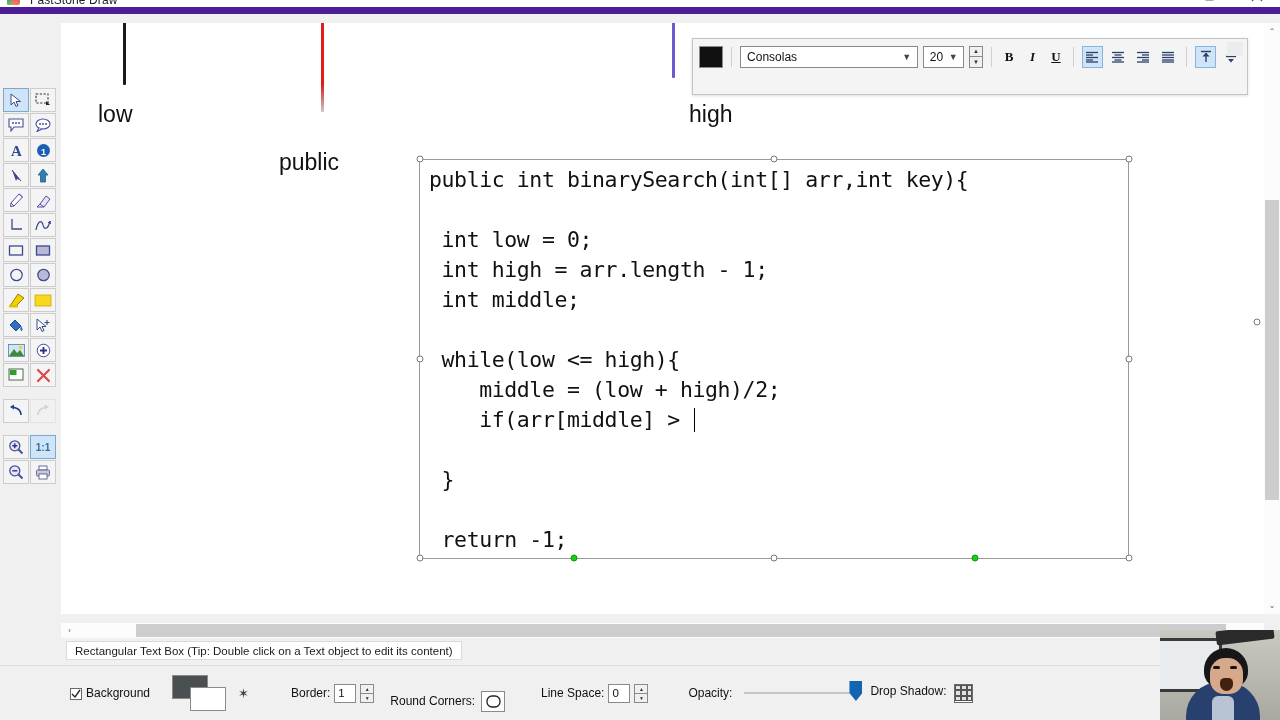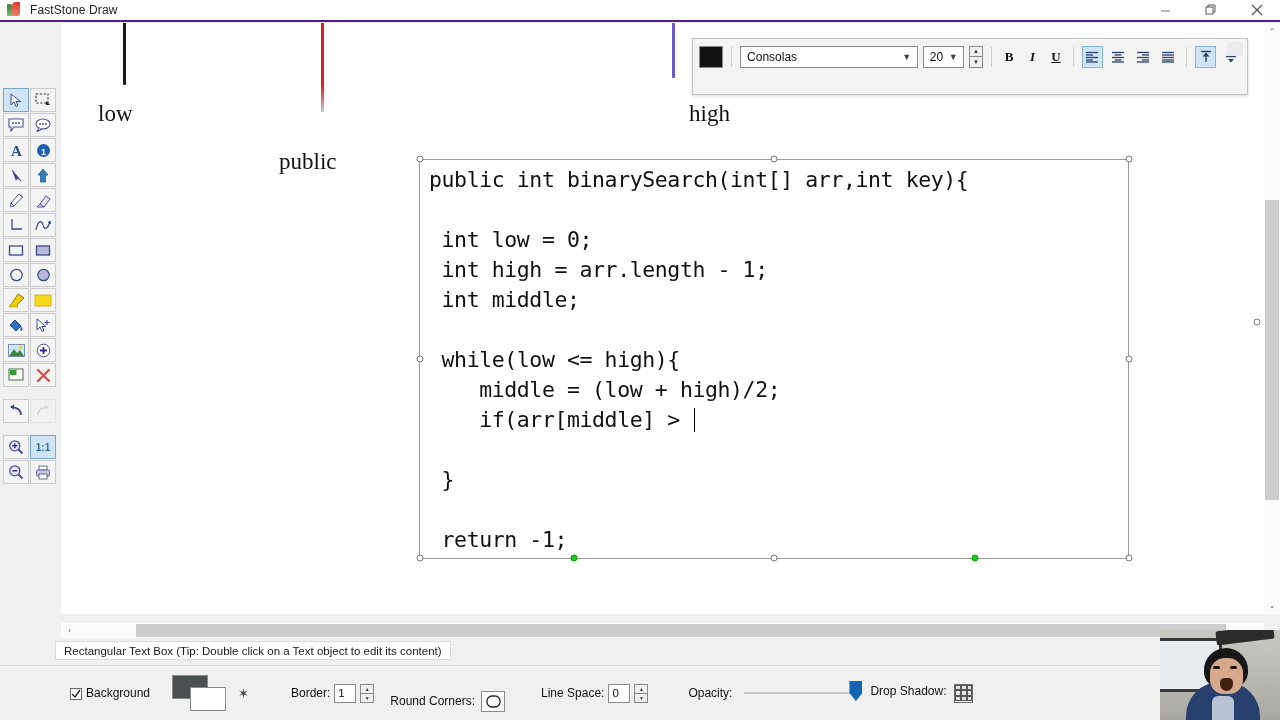--- a/index.html
+++ b/index.html
@@ -6,23 +6,23 @@
   html, body {
     width: 1280px; height: 720px;
     overflow: hidden;
     font-family: "Liberation Sans", sans-serif;
     background: #ffffff;
   }
   #app { position: relative; width: 1280px; height: 720px; background: #f0f0f0; }
 
   
   #titlebar {
-    position: absolute; left: 0; top: 0; width: 1280px; height: 22px;
-    background: #ffffff; display: flex; align-items: center;
-    border-bottom: 2px solid #4c1d95;
+    position: absolute; left: 0; top: 0; width: 1280px; height: 14px;
+    background: #ffffff; display: flex; align-items: flex-end;
+    border-bottom: 7px solid #4c1d95;
   }
   .tb-logo { width: 16px; height: 16px; margin-left: 6px; position: relative; }
   .tb-logo .l1 { position:absolute; left:1px; top:2px; width:6px; height:12px;
      background: linear-gradient(160deg,#2f7d32,#7ec47f); border-radius: 1px 4px 1px 1px; }
   .tb-logo .l2 { position:absolute; left:6px; top:0px; width:8px; height:14px;
      background: linear-gradient(200deg,#e03030,#f08a6a); border-radius: 4px 1px 2px 1px; }
   #title-text { margin-left: 8px; font-size: 12px; color: #222; letter-spacing: .1px; }
   .wbtns { margin-left: auto; display: flex; height: 22px; }
   .wbtn { width: 46px; height: 22px; display: flex; align-items: center; justify-content: center;
           color: #555; font-size: 12px; }
@@ -48,21 +48,21 @@
   .tbtn .lbl11 { font-size: 10px; font-weight: bold; color: #2f6fa8; font-family: "Liberation Sans", sans-serif; }
 
   
   #canvas-wrap {
     position: absolute; left: 61px; top: 23px; width: 1219px; height: 591px;
     background: #ffffff; overflow: hidden;
   }
   #canvas { position: absolute; inset: 0; background: #fff; }
 
   .marker { position: absolute; width: 3px; border-radius: 1px; }
-  .mk-label { position: absolute; font-family: Liberation Serif, serif;
+  .mk-label { position: absolute; font-family: Liberation Sans, sans-serif;
               font-size: 23px; color: #111; white-space: nowrap; }
 
   
   #textbox {
     position: absolute; left: 358px; top: 136px; width: 710px; height: 400px;
     border: 1px solid #9a9a9a; background: #ffffff;
   }
   #codearea {
     position: absolute; left: 368px; top: 142px; width: 760px;
     font-family: "DejaVu Sans Mono", monospace;
@@ -118,21 +118,21 @@
   #vscroll .vthumb { position:absolute; left:1px; top:160px; width:14px; height:300px; background:#cdcdcd; }
   .sarrow { width: 16px; height: 17px; display:flex; align-items:center; justify-content:center;
             color:#5a5a5a; font-size: 8px; background:#fcfcfc; }
   #hscroll { position: absolute; left: 61px; bottom: 82px; width: 1203px; height: 15px; background: #fcfcfc; }
   #hscroll .harrow { position:absolute; top:0; width:17px; height:15px; display:flex; align-items:center;
                      justify-content:center; color:#5a5a5a; font-size:8px; }
   #hscroll .hthumb { position:absolute; left:75px; top:1px; width:1090px; height:13px; background:#cdcdcd; }
 
   
   #statusbar {
-    position: absolute; left: 50px; bottom: 55px; width: 1219px; height: 27px;
+    position: absolute; left: 61px; bottom: 55px; width: 1219px; height: 27px;
     background: #f0f0f0;
   }
   #status-tip {
     position:absolute; left: 5px; top: 3px; height: 19px; padding: 0 8px;
     background: #ffffff; border: 1px solid #dadada;
     font-size: 11.5px; line-height: 18px; color: #1a1a1a;
   }
 
   
   #optbar {

